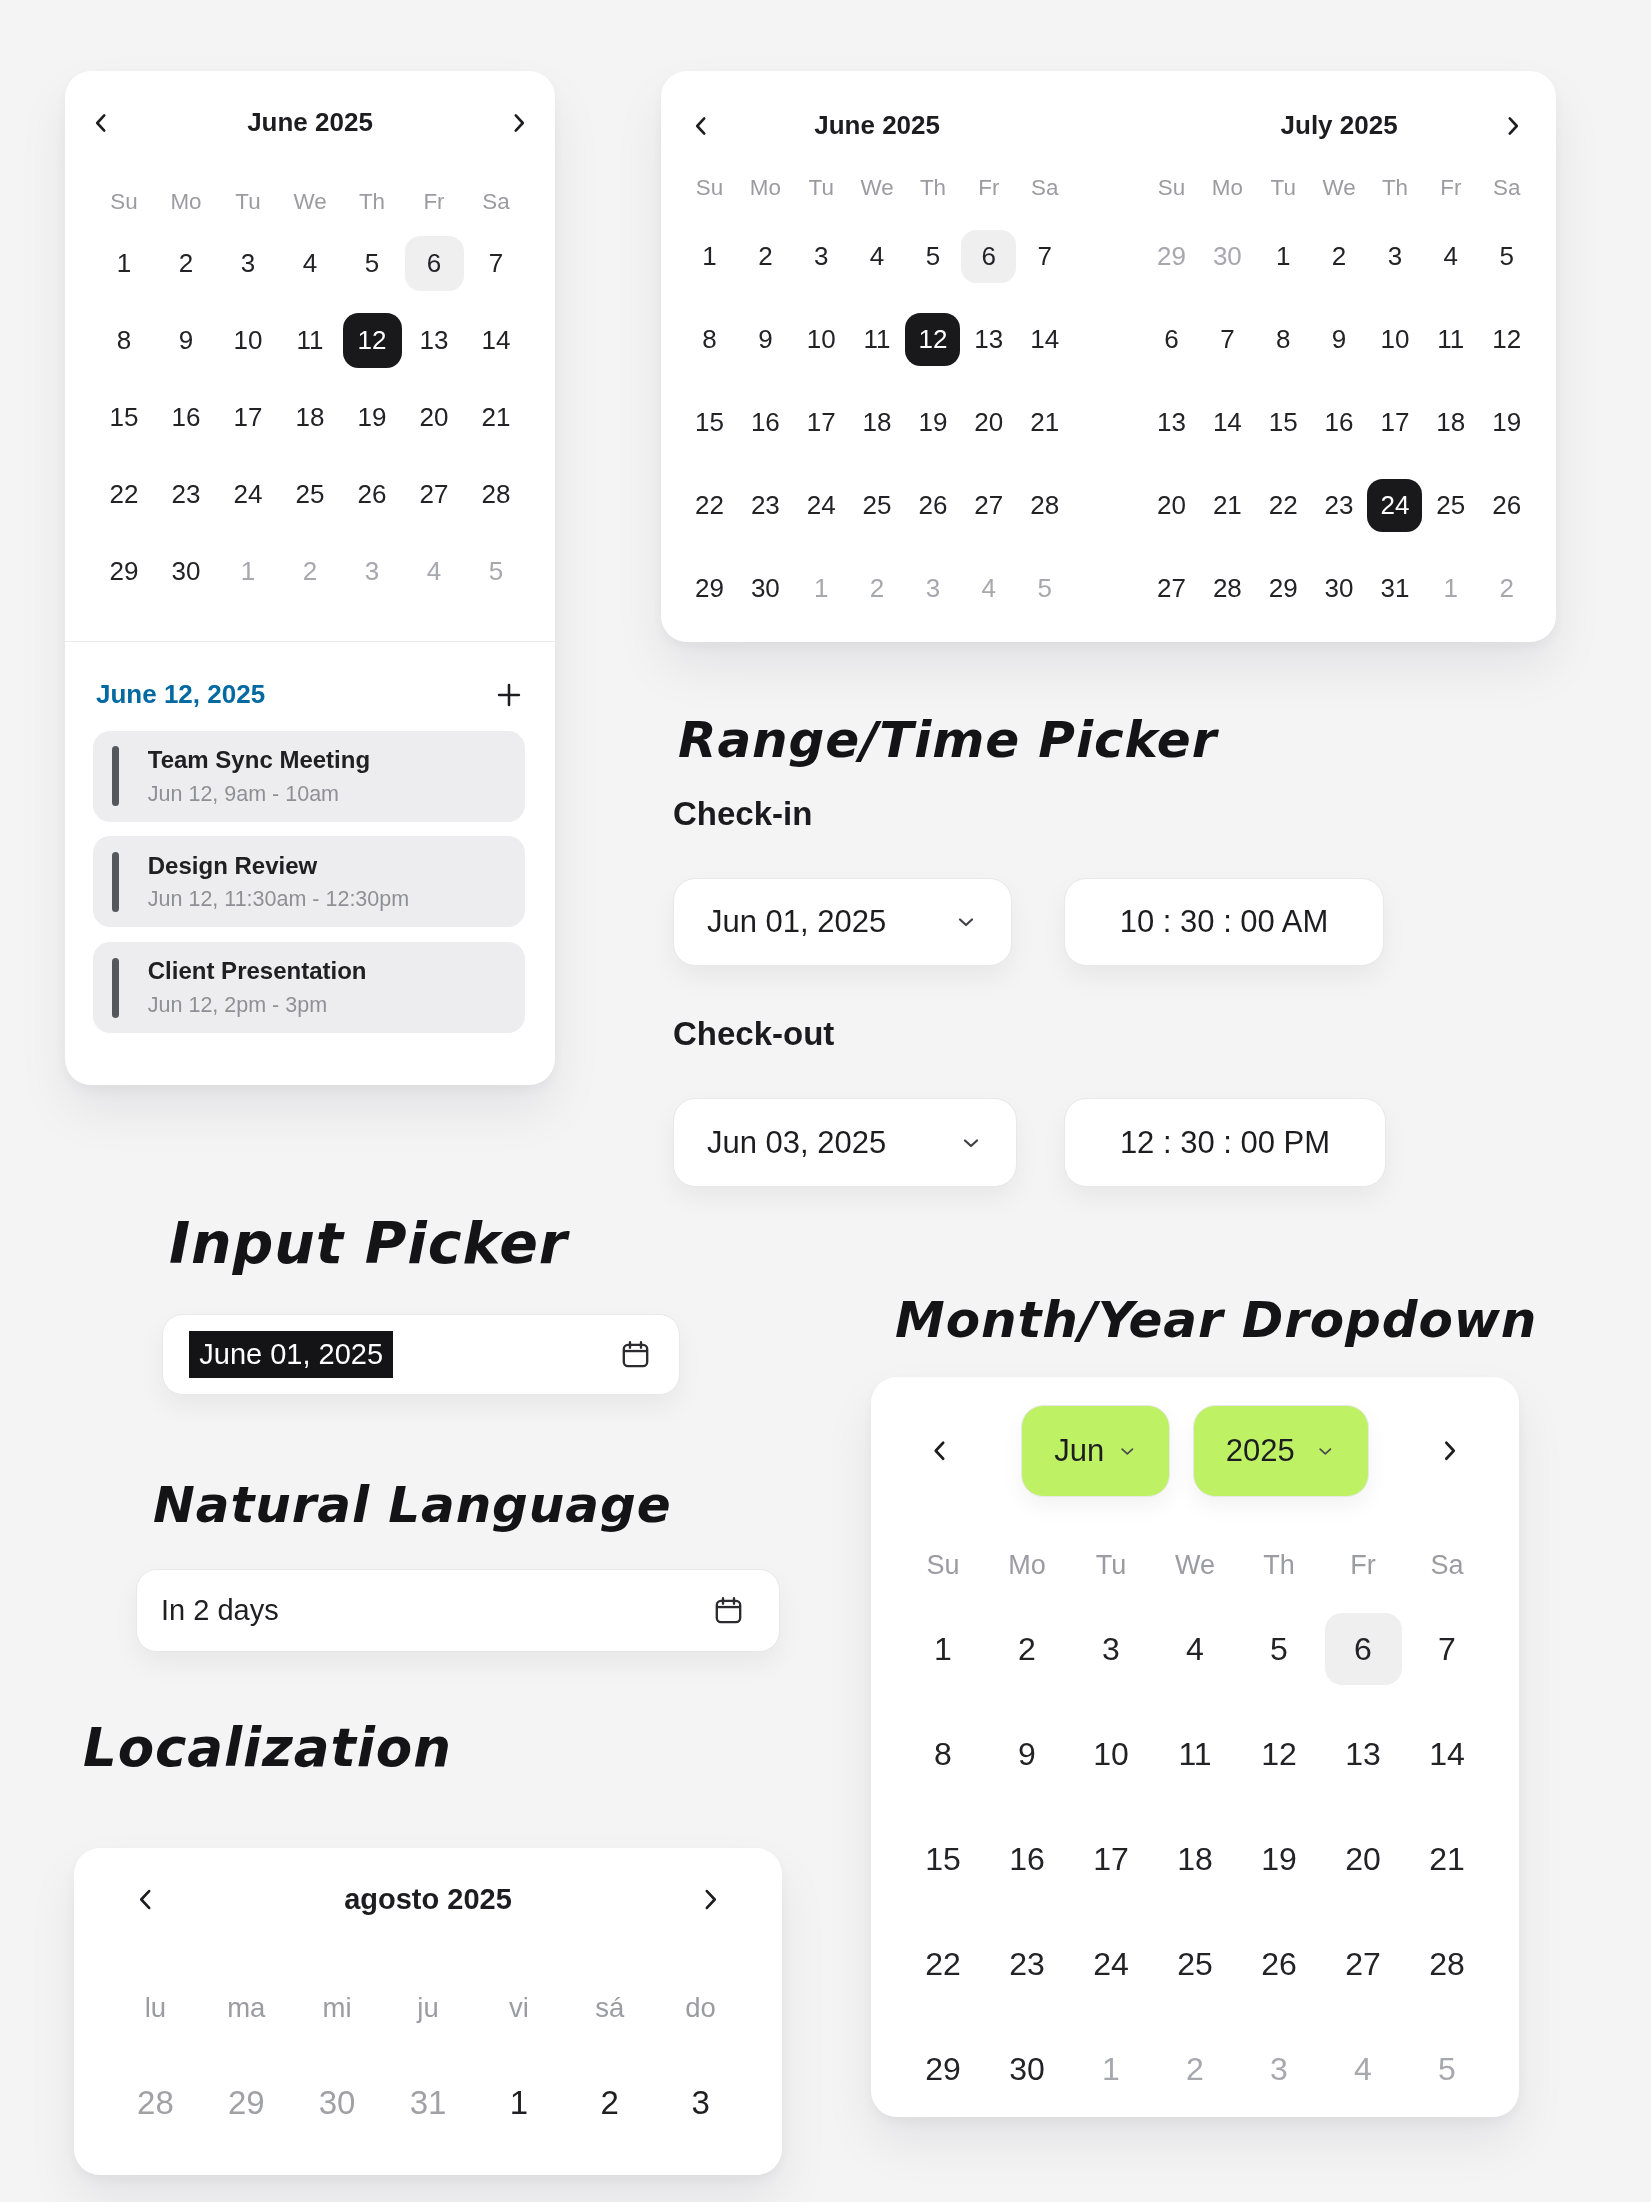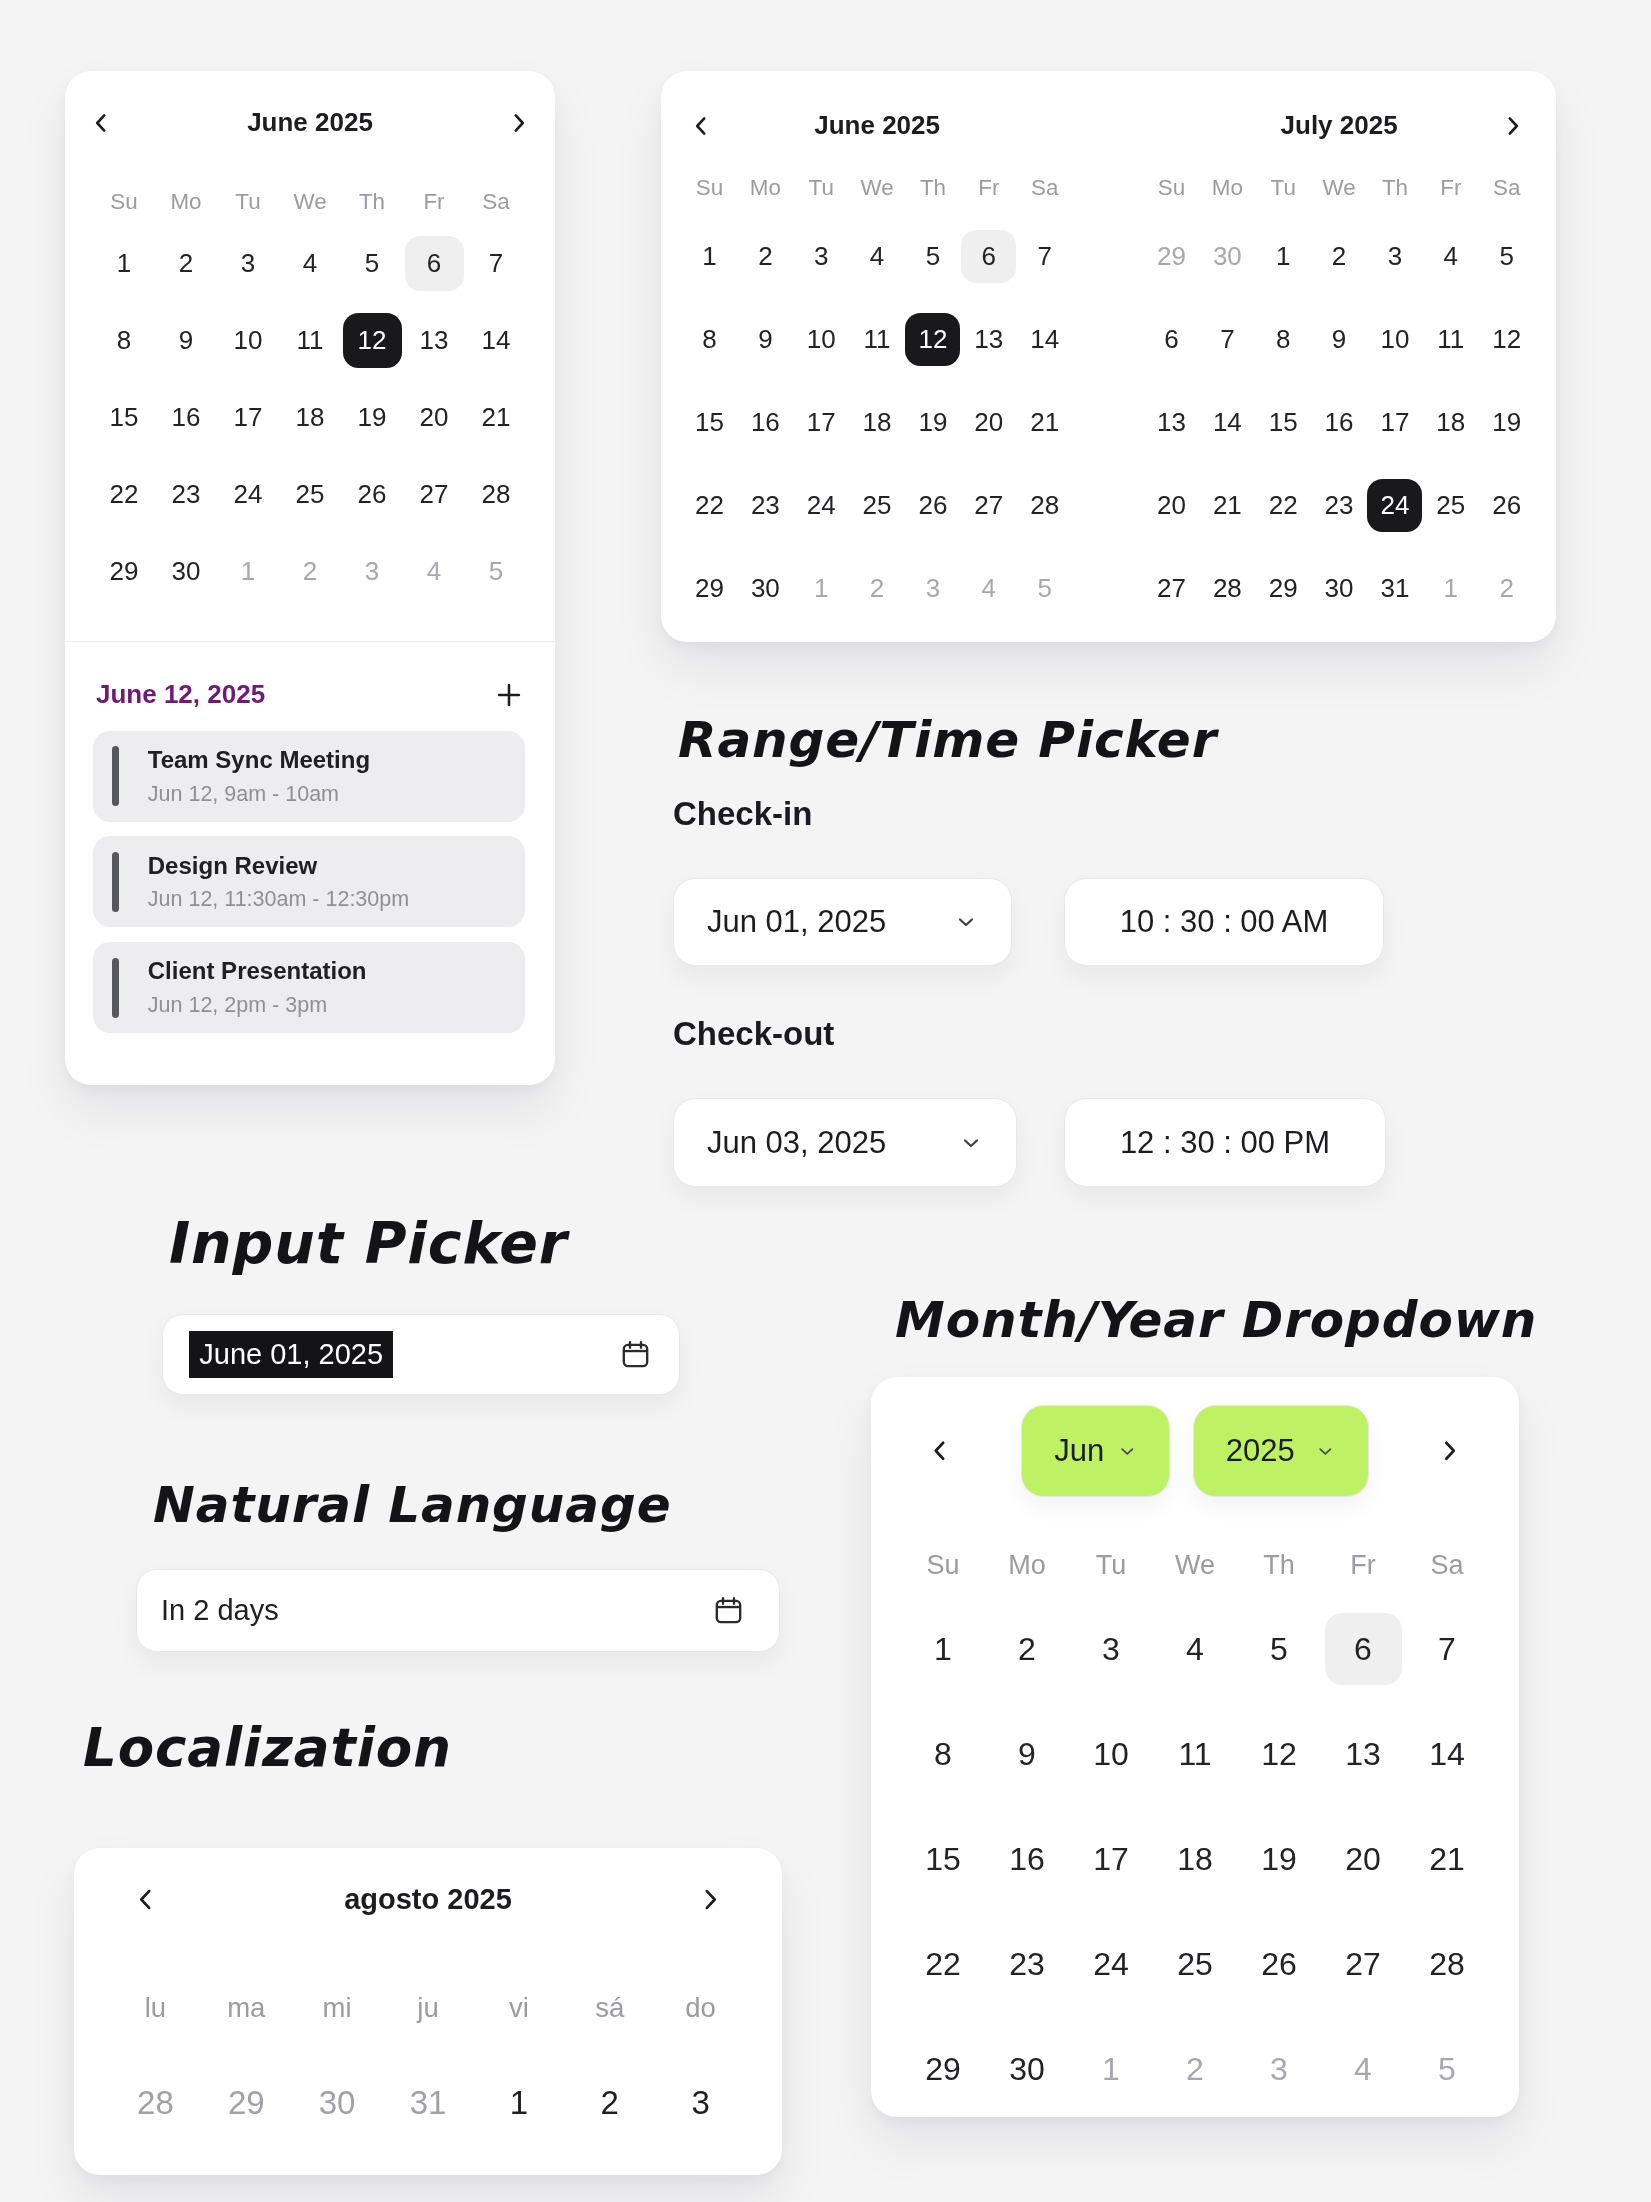--- a/index.html
+++ b/index.html
@@ -26,21 +26,21 @@
   .day.hl{background:#efeff0;}
 
   
   #mini{left:65px;top:71px;width:490px;height:1014px;padding:0;}
   #mini .cal-head{margin:31px 17px 0;height:41px;}
   #mini .wdrow{margin:46px 28px 0;}
   #mini .days{margin:10.3px 28px 0;grid-auto-rows:77px;}
   .divider{border-top:1.7px solid #ececee;margin-top:31px;}
   .agenda-head{display:flex;align-items:center;justify-content:space-between;
     margin:31px 26px 0 31px;height:43px;}
-  .agenda-date{font-size:26px;font-weight:700;color:#701a75;}
+  .agenda-date{font-size:26px;font-weight:700;color:#0369a1;}
   .plus-btn{width:40px;height:40px;display:flex;align-items:center;justify-content:center;cursor:pointer;}
   .event{display:flex;align-items:center;background:#ededef;border-radius:17px;
     height:91px;margin:14.6px 30px 0 27.5px;padding-left:19px;box-sizing:border-box;gap:8px;}
   .event:first-of-type{margin-top:22.4px;}
   .event-bar{width:7.7px;height:60px;border-radius:4.3px;background:#56565d;flex:none;}
   .event-text{margin-left:20.6px;display:flex;flex-direction:column;}
   .event-title{font-size:24px;font-weight:600;color:#202024;}
   .event-time{font-size:21.5px;color:#8f8f96;margin-top:7.7px;}
 
   

